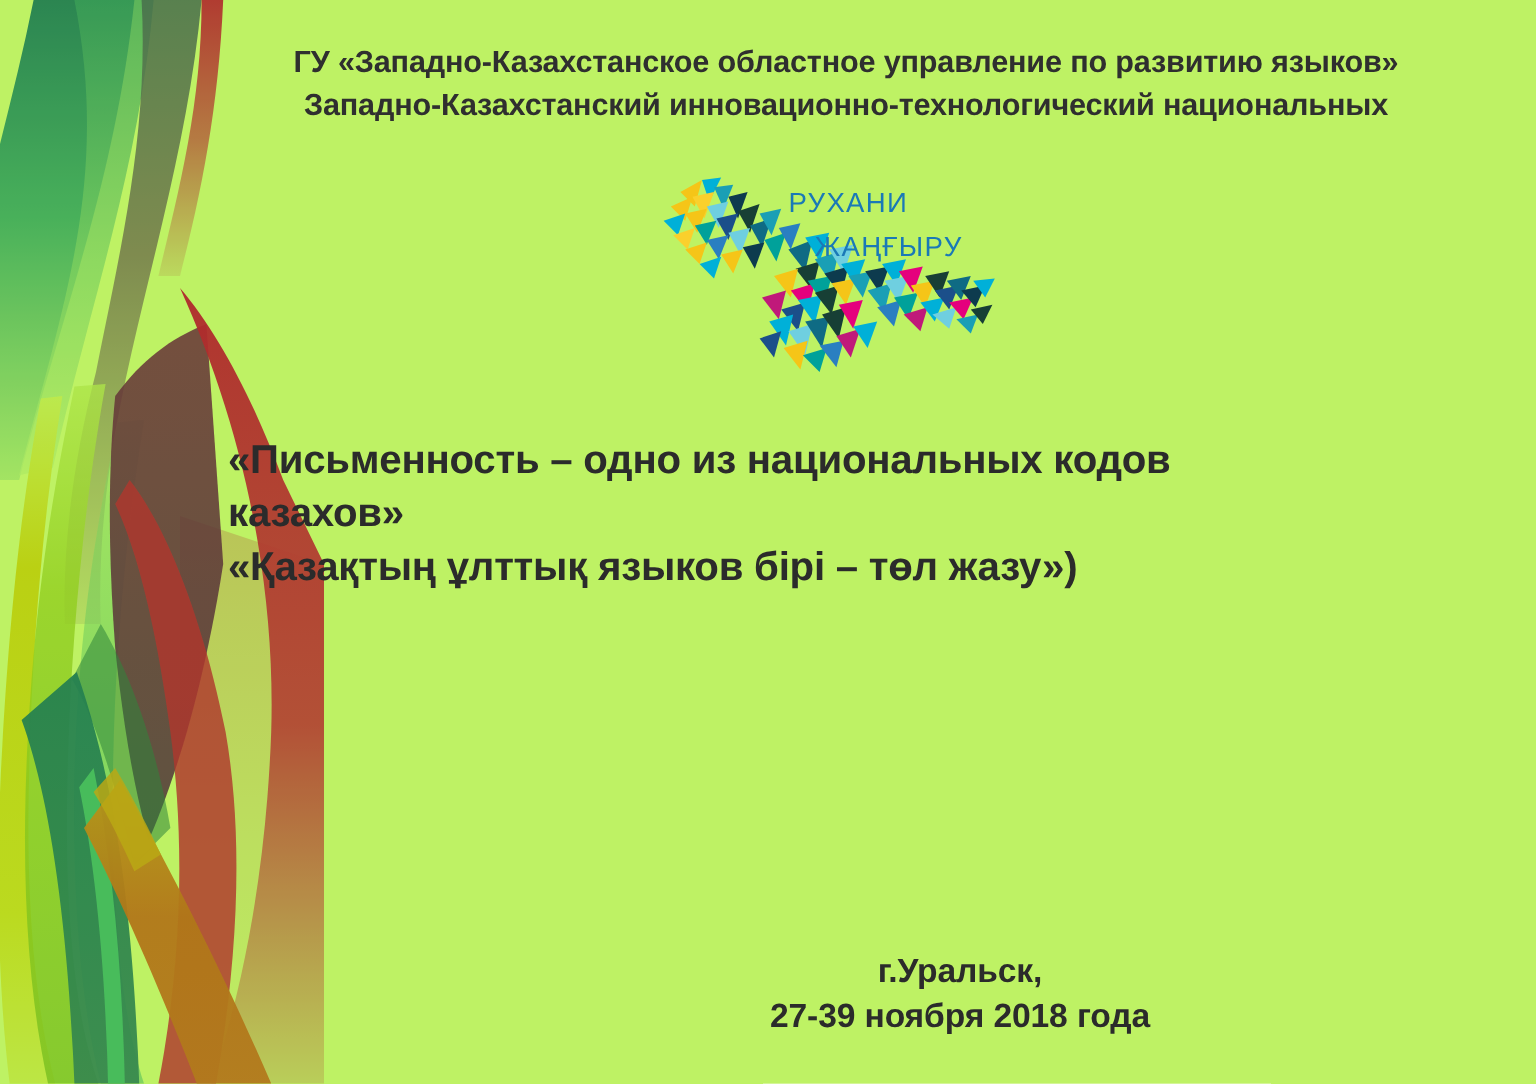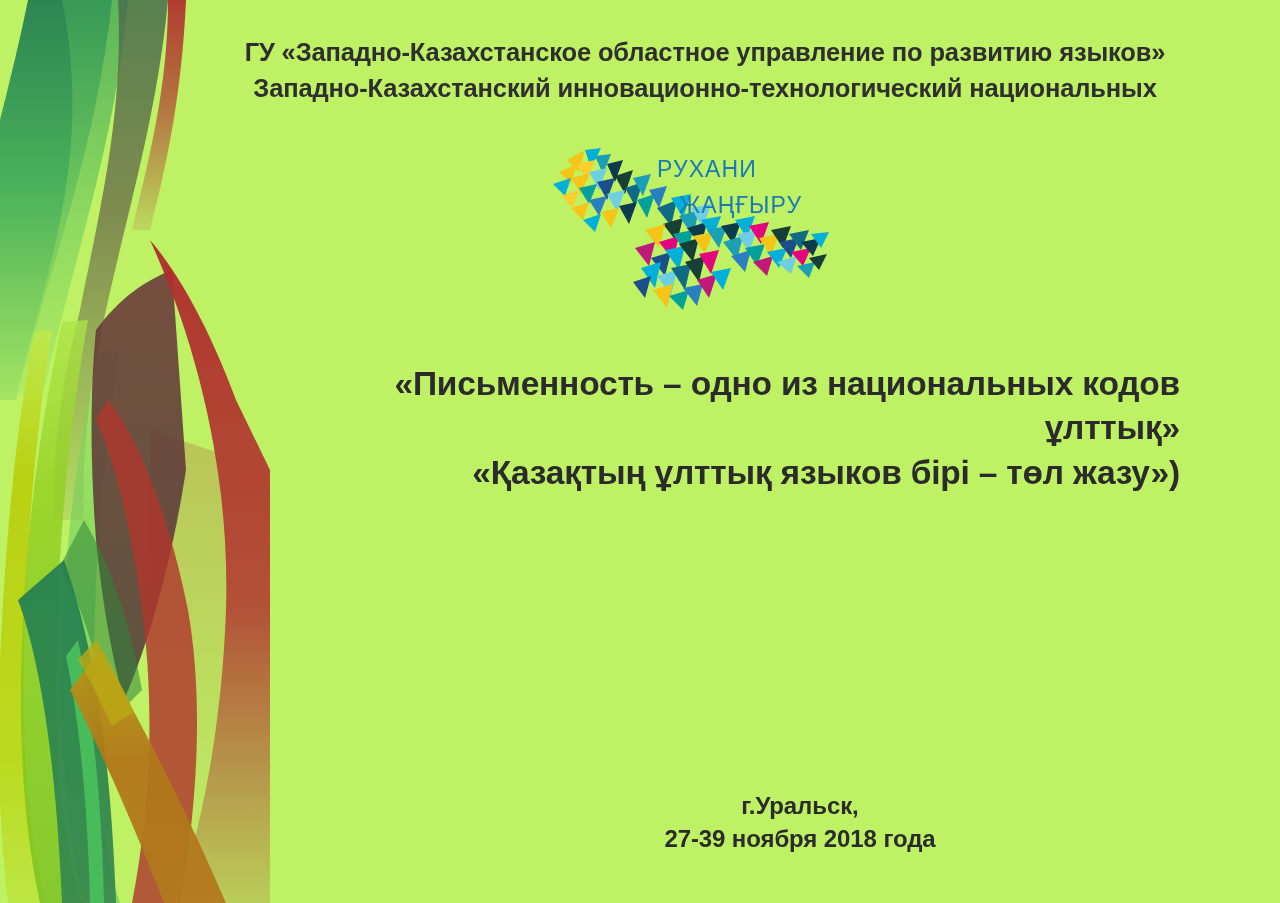--- a/index.html
+++ b/index.html
@@ -81,41 +81,41 @@
   }
   .logo-word.w1 { text-align: left; padding-left: 4px; }
   .logo-word.w2 { text-align: left; padding-left: 26px; }
 
   
   #title-block {
     position: absolute;
     left: 190px;
     top: 362px;
     width: 990px;
-    text-align: right;
+    text-align: left;
   }
   .title-line {
     font-size: 33.5px;
     font-weight: bold;
     color: #2b2b2b;
     line-height: 1.30;
     letter-spacing: -0.2px;
   }
   .title-line.l3 { margin-top: 2px; }
 
   
   #footer-block {
     position: absolute;
     left: 420px;
     top: 790px;
     width: 760px;
     text-align: center;
   }
   .footer-line {
-    font-size: 24px;
+    font-size: 28px;
     font-weight: bold;
     color: #2b2b2b;
     line-height: 1.37;
     letter-spacing: -0.1px;
   }
 </style>
 </head>
 <body>
 
 <div id="slide">
@@ -312,21 +312,21 @@
     </svg>
 
     <div id="logo-text">
       <div class="logo-word w1">РУХАНИ</div>
       <div class="logo-word w2">ЖАҢҒЫРУ</div>
     </div>
   </div>
 
   <div id="title-block">
     <div class="title-line l1">«Письменность – одно из национальных кодов</div>
-    <div class="title-line l2">ұлттық»</div>
+    <div class="title-line l2">казахов»</div>
     <div class="title-line l3">«Қазақтың ұлттық языков бірі – төл жазу»)</div>
   </div>
 
   <div id="footer-block">
     <div class="footer-line">г.Уральск,</div>
     <div class="footer-line">27-39 ноября 2018 года</div>
   </div>
 
 </div>
 

